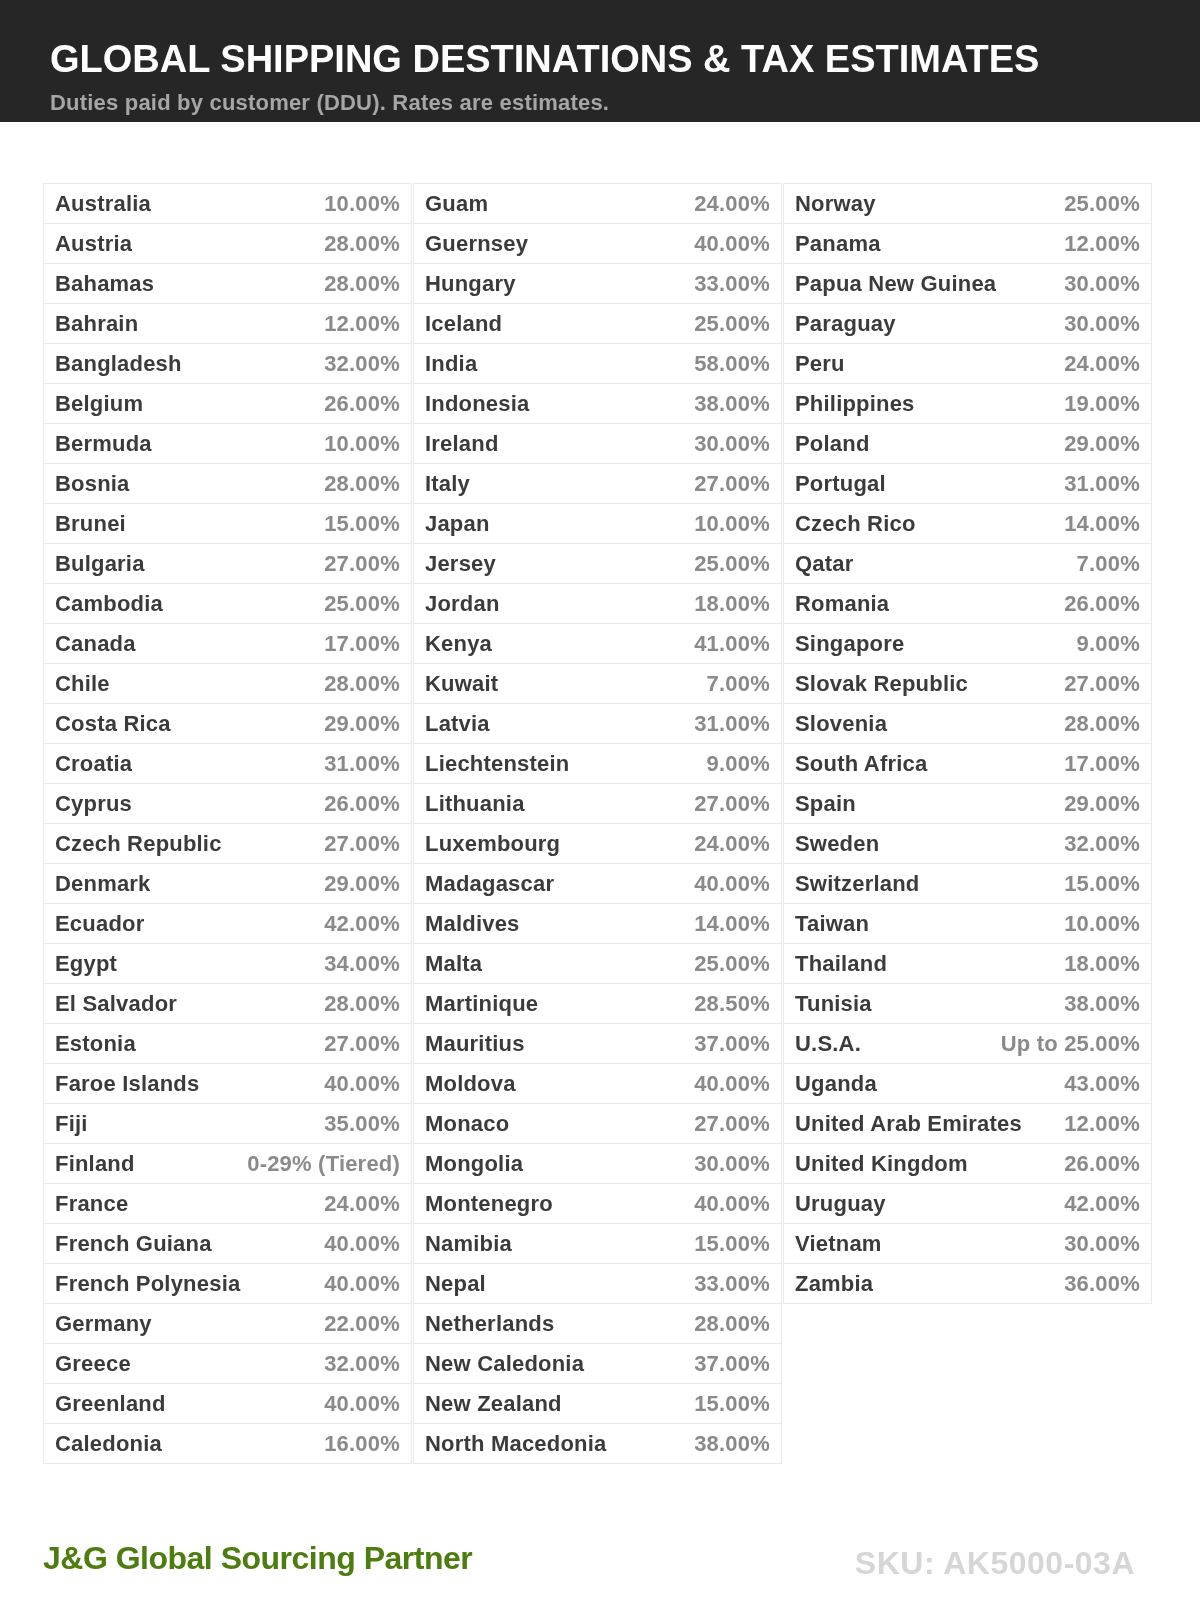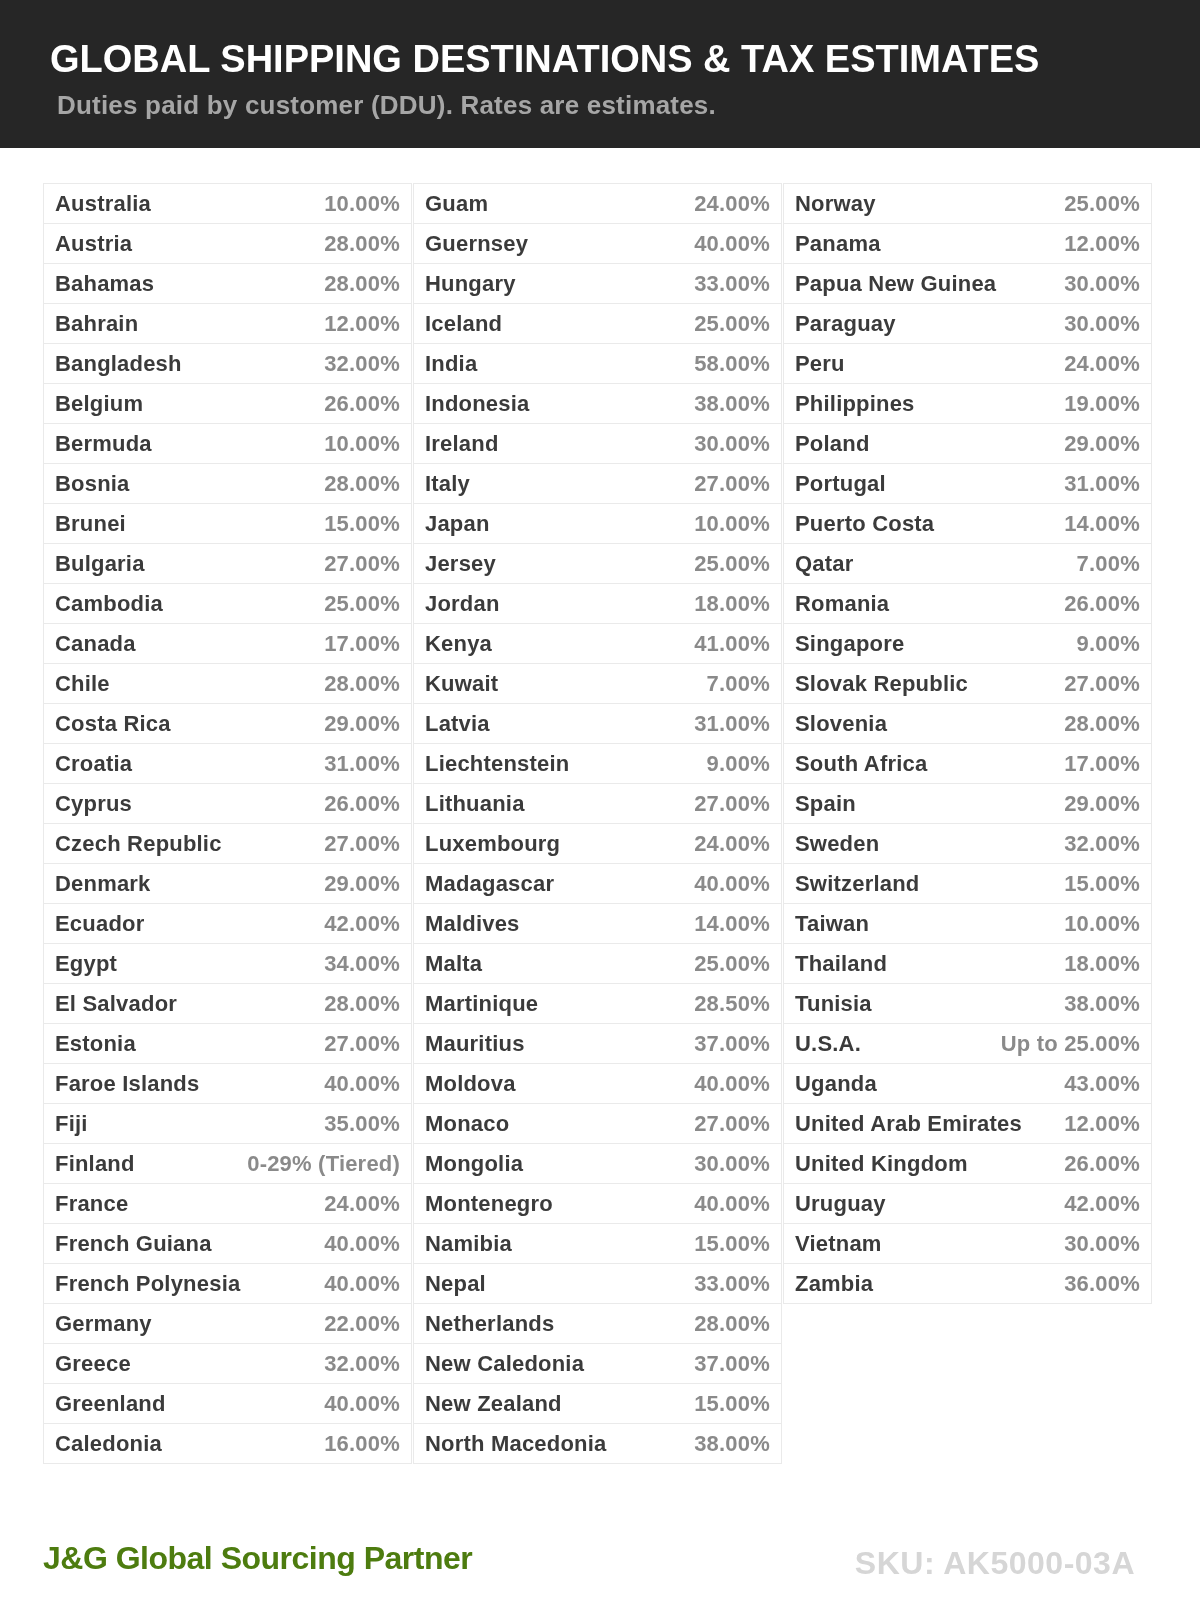--- a/index.html
+++ b/index.html
@@ -12,41 +12,40 @@
     position: relative;
     width: 1200px;
     height: 1600px;
     background: #ffffff;
     overflow: hidden;
   }
   .header {
     position: absolute;
     top: 0; left: 0;
     width: 1200px;
-    height: 148px;
+    height: 122px;
     background: #262626;
     box-sizing: border-box;
     padding: 40px 0 0 50px;
   }
   .title {
     color: #ffffff;
     font-size: 38px;
     font-weight: bold;
     letter-spacing: 0px;
     line-height: 1.0;
     white-space: nowrap;
   }
   .subtitle {
     margin-top: 12px;
     color: #a6a6a6;
-    font-size: 26px;
+    font-size: 22px;
     font-weight: bold;
     letter-spacing: 0.2px;
     white-space: nowrap;
-    margin-left: 7px;
   }
   .table-grid {
     position: absolute;
     top: 183px;
     left: 43px;
     right: 48px;
     display: grid;
     grid-template-columns: repeat(3, 1fr);
     column-gap: 1px;
     align-items: start;
@@ -401,21 +400,21 @@
         </div>
         <div class="row">
           <span class="country">Poland</span>
           <span class="rate">29.00%</span>
         </div>
         <div class="row">
           <span class="country">Portugal</span>
           <span class="rate">31.00%</span>
         </div>
         <div class="row">
-          <span class="country">Puerto Costa</span>
+          <span class="country">Czech Rico</span>
           <span class="rate">14.00%</span>
         </div>
         <div class="row">
           <span class="country">Qatar</span>
           <span class="rate">7.00%</span>
         </div>
         <div class="row">
           <span class="country">Romania</span>
           <span class="rate">26.00%</span>
         </div>

